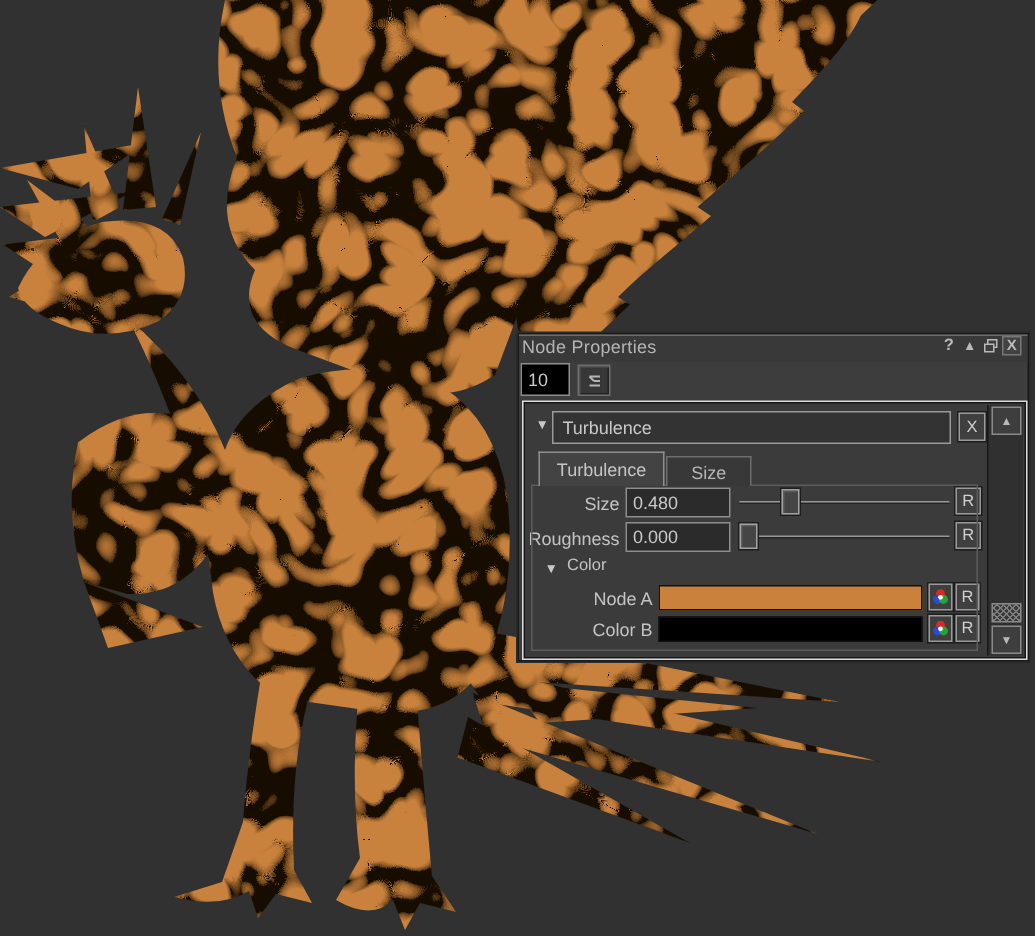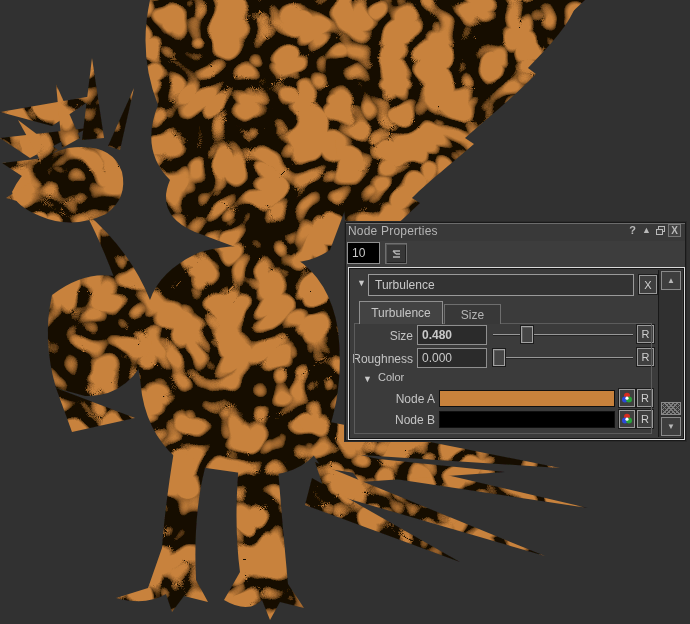--- a/index.html
+++ b/index.html
@@ -220,21 +220,21 @@
 
     <span class="tri" style="left:8px; top:11px;">▼</span>
     <input class="name-input" value="Turbulence" style="">
     <div class="btn x-btn">X</div>
 
     <div class="tab active">Turbulence</div>
     <div class="tab inactive">Size</div>
     <div class="groupbox"></div>
 
     <div class="plabel" style="left:8px; top:58px; width:56px;">Size</div>
-    <input class="pfield" style="left: 68px; top: 57px; font-weight: bold;" value="0.480">
+    <input class="pfield" style="left: 68px; top: 57px;" value="0.480">
     <div class="slider" style="left:144px; top:57px;">
       <div class="track"></div>
       <div class="handle" style="left: 20%;"></div>
     </div>
     <div class="btn rbtn" style="left:288px; top:57px;">R</div>
 
     <div class="plabel" style="left:2px; top:81px; width:62px;">Roughness</div>
     <input class="pfield" style="left: 68px; top: 80px;" value="0.000">
     <div class="slider" style="left:144px; top:80px;">
       <div class="track"></div>
@@ -250,21 +250,21 @@
     <div class="btn picker-btn" style="left:270px; top:121px;">
       <svg width="12" height="12" viewBox="0 0 12 12">
         <circle cx="6" cy="3.8" r="3" fill="#d92b1f"></circle>
         <circle cx="4" cy="7.6" r="3" fill="#2b49d9"></circle>
         <circle cx="8" cy="7.6" r="3" fill="#27a23a"></circle>
         <circle cx="6" cy="6.2" r="1.6" fill="#ffffff"></circle>
       </svg>
     </div>
     <div class="btn rbtn" style="left:288px; top:121px; width:16px;">R</div>
 
-    <div class="plabel" style="left:18px; top:142px; width:68px;">Node B</div>
+    <div class="plabel" style="left:18px; top:142px; width:68px;">Color B</div>
     <div class="swatch" style="left: 90px; top: 143px; background: rgb(0, 0, 0);"></div>
     <div class="btn picker-btn" style="left:270px; top:142px;">
       <svg width="12" height="12" viewBox="0 0 12 12">
         <circle cx="6" cy="3.8" r="3" fill="#d92b1f"></circle>
         <circle cx="4" cy="7.6" r="3" fill="#2b49d9"></circle>
         <circle cx="8" cy="7.6" r="3" fill="#27a23a"></circle>
         <circle cx="6" cy="6.2" r="1.6" fill="#ffffff"></circle>
       </svg>
     </div>
     <div class="btn rbtn" style="left:288px; top:142px; width:16px;">R</div>

